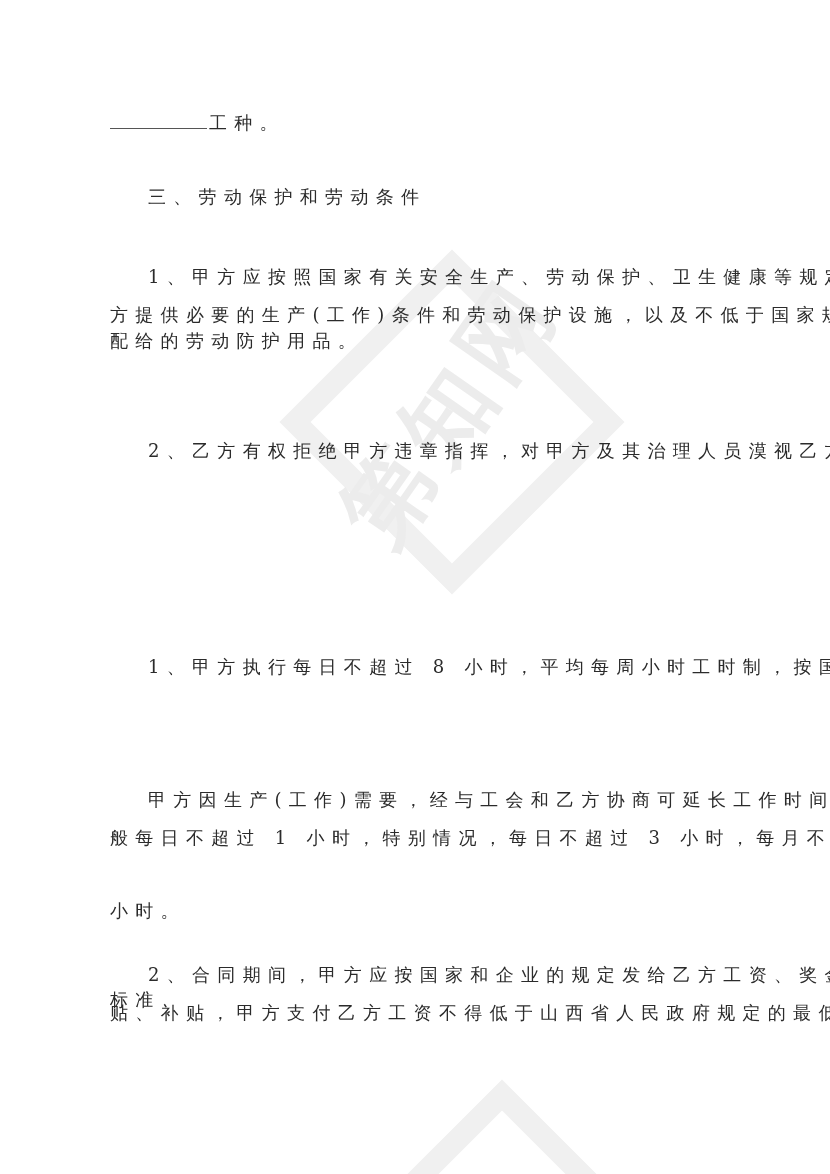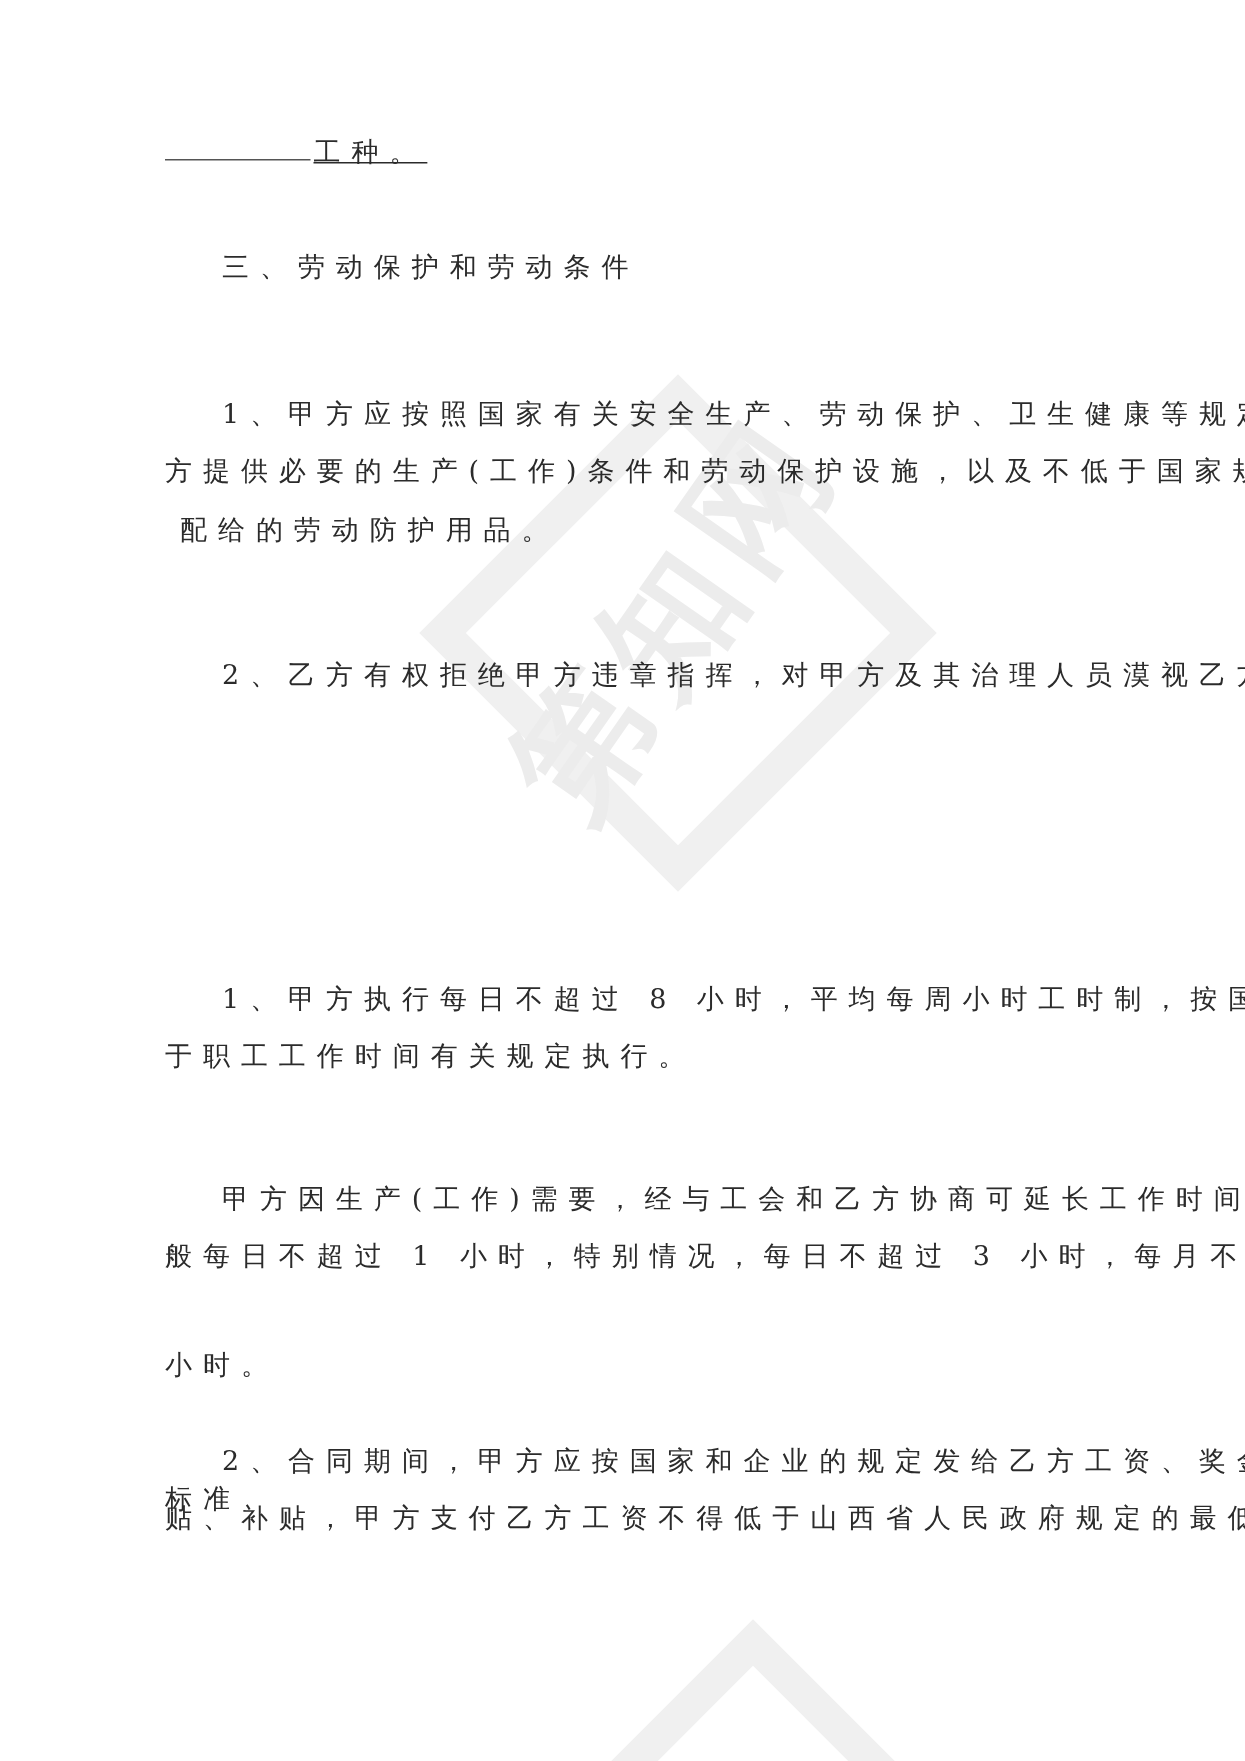--- a/index.html
+++ b/index.html
@@ -18,35 +18,34 @@
 </style>
 </head>
 <body>
 
 <div class="page">
 
   <div class="wm-box" style="left:330px; top:300px; width:200px; height:200px;"></div>
   <div class="watermark" style="left:300px; top:350px; font-size:90px;">第知网</div>
   <div class="wm-box" style="left:380px; top:1130px; width:200px; height:200px;"></div>
 
-  <div class="line" style="top:90px;text-decoration:underline;">
+  <div class="line" style="top:112px;">
     <span class="blank"></span><span>工种。</span>
   </div>
 
-  <div class="line indent" style="top:168px;">三、劳动保护和劳动条件</div>
+  <div class="line indent" style="top:186px;">三、劳动保护和劳动条件</div>
 
   <div class="line indent" style="top:266px;">1、甲方应按照国家有关安全生产、劳动保护、卫生健康等规定为乙</div>
   <div class="line" style="top:304px;">方提供必要的生产(工作)条件和劳动保护设施，以及不低于国家规定应</div>
-  <div class="line" style="top:343px;margin-left:10px;">配给的劳动防护用品。</div>
+  <div class="line" style="top:330px;">配给的劳动防护用品。</div>
 
   <div class="line indent" style="top:440px;">2、乙方有权拒绝甲方违章指挥，对甲方及其治理人员漠视乙方安全</div>
 
 
   <div class="line indent" style="top:656px;">1、甲方执行每日不超过 8 小时，平均每周小时工时制，按国务院关</div>
-  <div class="line" style="top:694px;">于职工工作时间有关规定执行。</div>
 
   <div class="line indent" style="top:789px;">甲方因生产(工作)需要，经与工会和乙方协商可延长工作时间，一</div>
   <div class="line" style="top:827px;">般每日不超过 1 小时，特别情况，每日不超过 3 小时，每月不得超过 36</div>
   <div class="line" style="top:900px;">小时。</div>
 
   <div class="line indent" style="top:964px;">2、合同期间，甲方应按国家和企业的规定发给乙方工资、奖金、津</div>
   <div class="line" style="top:1002px;">贴、补贴，甲方支付乙方工资不得低于山西省人民政府规定的最低工资</div>
   <div class="line" style="top:989px;">标准</div>
 
 </div>

